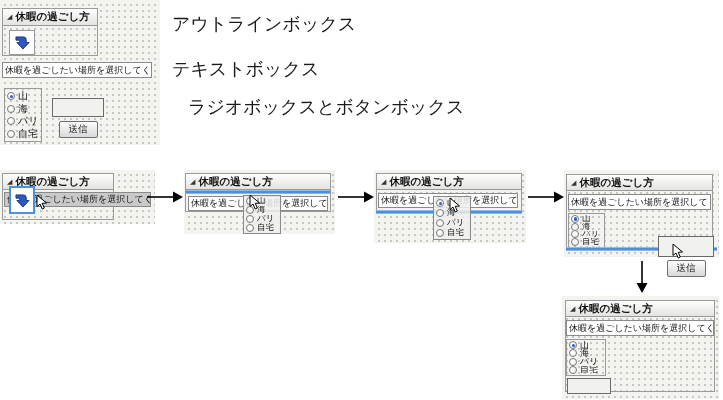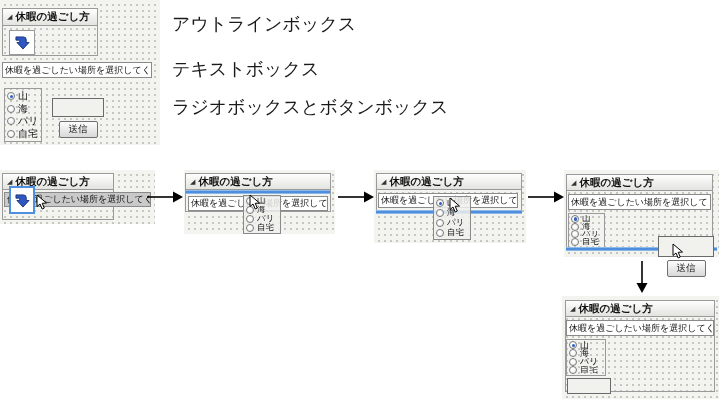--- a/index.html
+++ b/index.html
@@ -100,21 +100,21 @@
       </div>
     </div>
 
     <div class="btn-outer" style="left:52px;top:98px;width:52px;height:19px">
       <div class="btn">送信</div>
     </div>
   </div>
 
   <div class="note" style="left:172px;top:12px">アウトラインボックス</div>
   <div class="note" style="left:172px;top:57px">テキストボックス</div>
-  <div class="note" style="left:172px;top:95px">ラジオボックスとボタンボックス</div>
+  <div class="note" style="left:188px;top:95px">ラジオボックスとボタンボックス</div>
 
   <div class="dotted" style="left:0;top:170px;width:155px;height:54px">
     <div class="obox" style="left:2px;top:3px;width:112px;height:47px"></div>
     <div class="ohdr" style="left:2px;top:3px;width:112px;height:17px">
       <span class="tri">◢</span>
       <span>休暇の過ごし方</span>
     </div>
     <div class="tbox gray" style="left:4px;top:22px;width:147px;height:15px">休暇を過ごしたい場所を選択してください。</div>
     <div class="iconbox sel" style="left:9px;top:16px;width:26px;height:28px;z-index:5">
       <svg width="15" height="17" viewBox="0 0 16 18">

